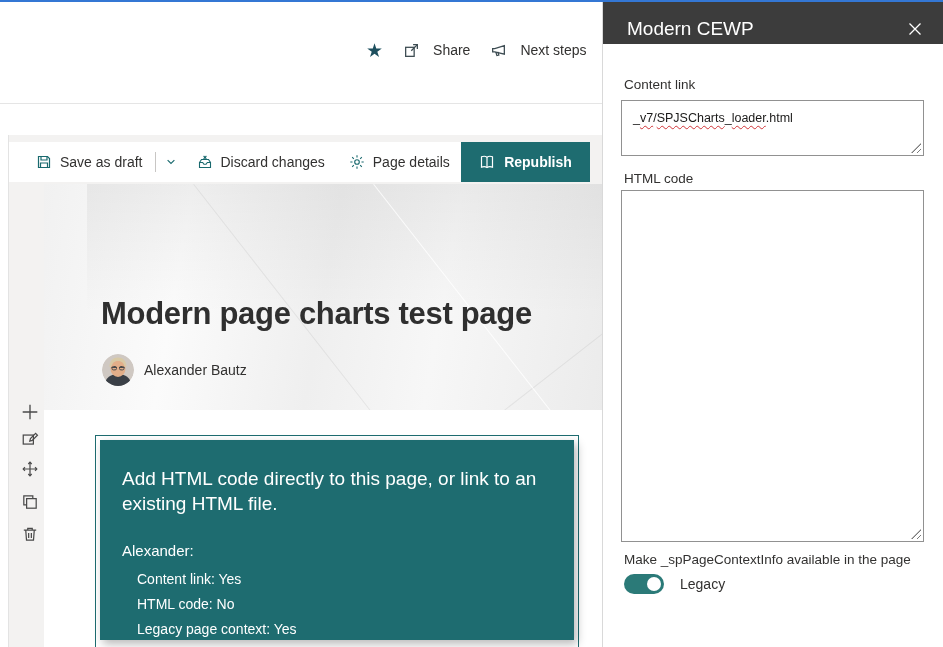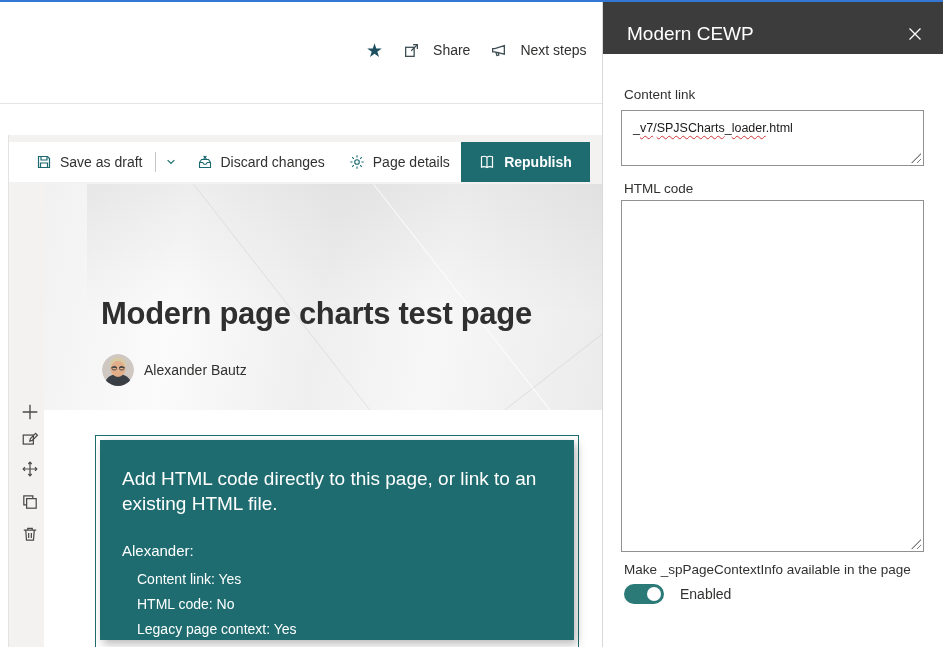--- a/index.html
+++ b/index.html
@@ -67,21 +67,21 @@
   .gi-move{left:12px;top:325px;}
   .gi-copy{left:12px;top:358px;}
   .gi-trash{left:12px;top:390px;}
 
   
   .wp-toolbar{position:absolute;left:47px;top:299px;width:30px;height:137px;background:#383736;display:flex;flex-direction:column;align-items:center;padding-top:8px;gap:18px;}
   .wp-toolbar .tb-icon{width:16px;height:16px;color:#fff;cursor:pointer;flex:none;}
 
   
   .panel{position:absolute;left:602px;top:2px;width:341px;height:645px;background:#fff;border-left:1px solid #d9d9d9;}
-  .panel-header{height:52px;background:var(--panel-header);display:flex;align-items:center;padding:12px 20px 0 24px;}
+  .panel-header{height:42px;background:var(--panel-header);display:flex;align-items:center;padding:12px 20px 0 24px;}
   .panel-title{color:#fff;font-size:19px;}
   .panel-close{margin-left:auto;width:16px;height:16px;color:#fff;cursor:pointer;}
   .panel-body{position:relative;height:484px;font-size:13.5px;}
   .fld-label{position:absolute;left:21px;color:var(--txt);}
   .lbl-content{top:33px;}
   .lbl-html{top:127px;}
   .field{position:absolute;left:18px;width:303px;border:1px solid #919191;background:#fff;padding:8px 11px;font-size:12.5px;line-height:19px;color:#1b1a19;cursor:text;}
   .field-content{top:56px;height:56px;}
   .field-html{top:146px;height:352px;}
   .miss{text-decoration:underline;text-decoration-style:wavy;text-decoration-color:var(--red);text-decoration-thickness:1px;text-underline-offset:3px;}
@@ -257,17 +257,17 @@
 
       <div class="fld-label lbl-html">HTML code</div>
       <div class="field field-html">
         <span></span>
         <div class="rh"></div>
       </div>
 
       <div class="ctx-label">Make _spPageContextInfo available in the page</div>
       <div class="toggle-row">
         <div class="toggle"></div>
-        <span class="toggle-label">Enabled</span>
+        <span class="toggle-label">Legacy</span>
       </div>
     </div>
   </div>
 </div>
 
 </body></html>

